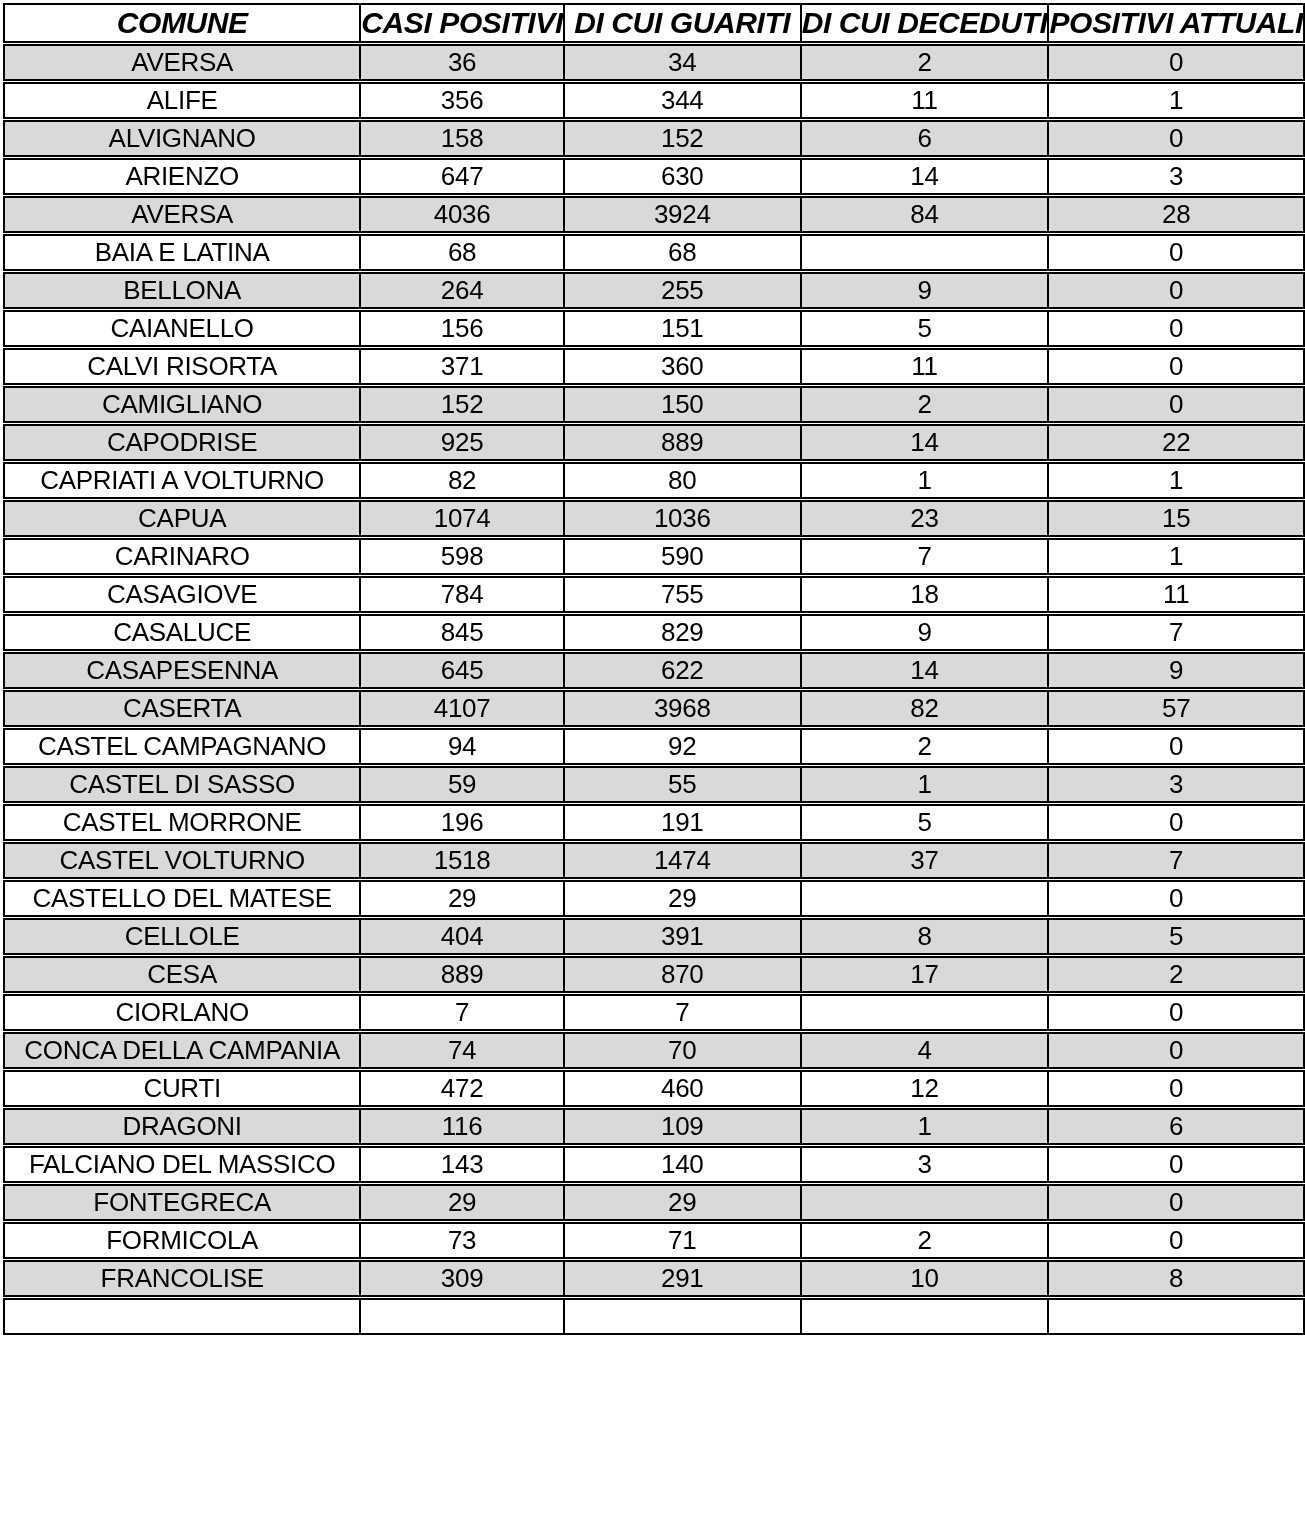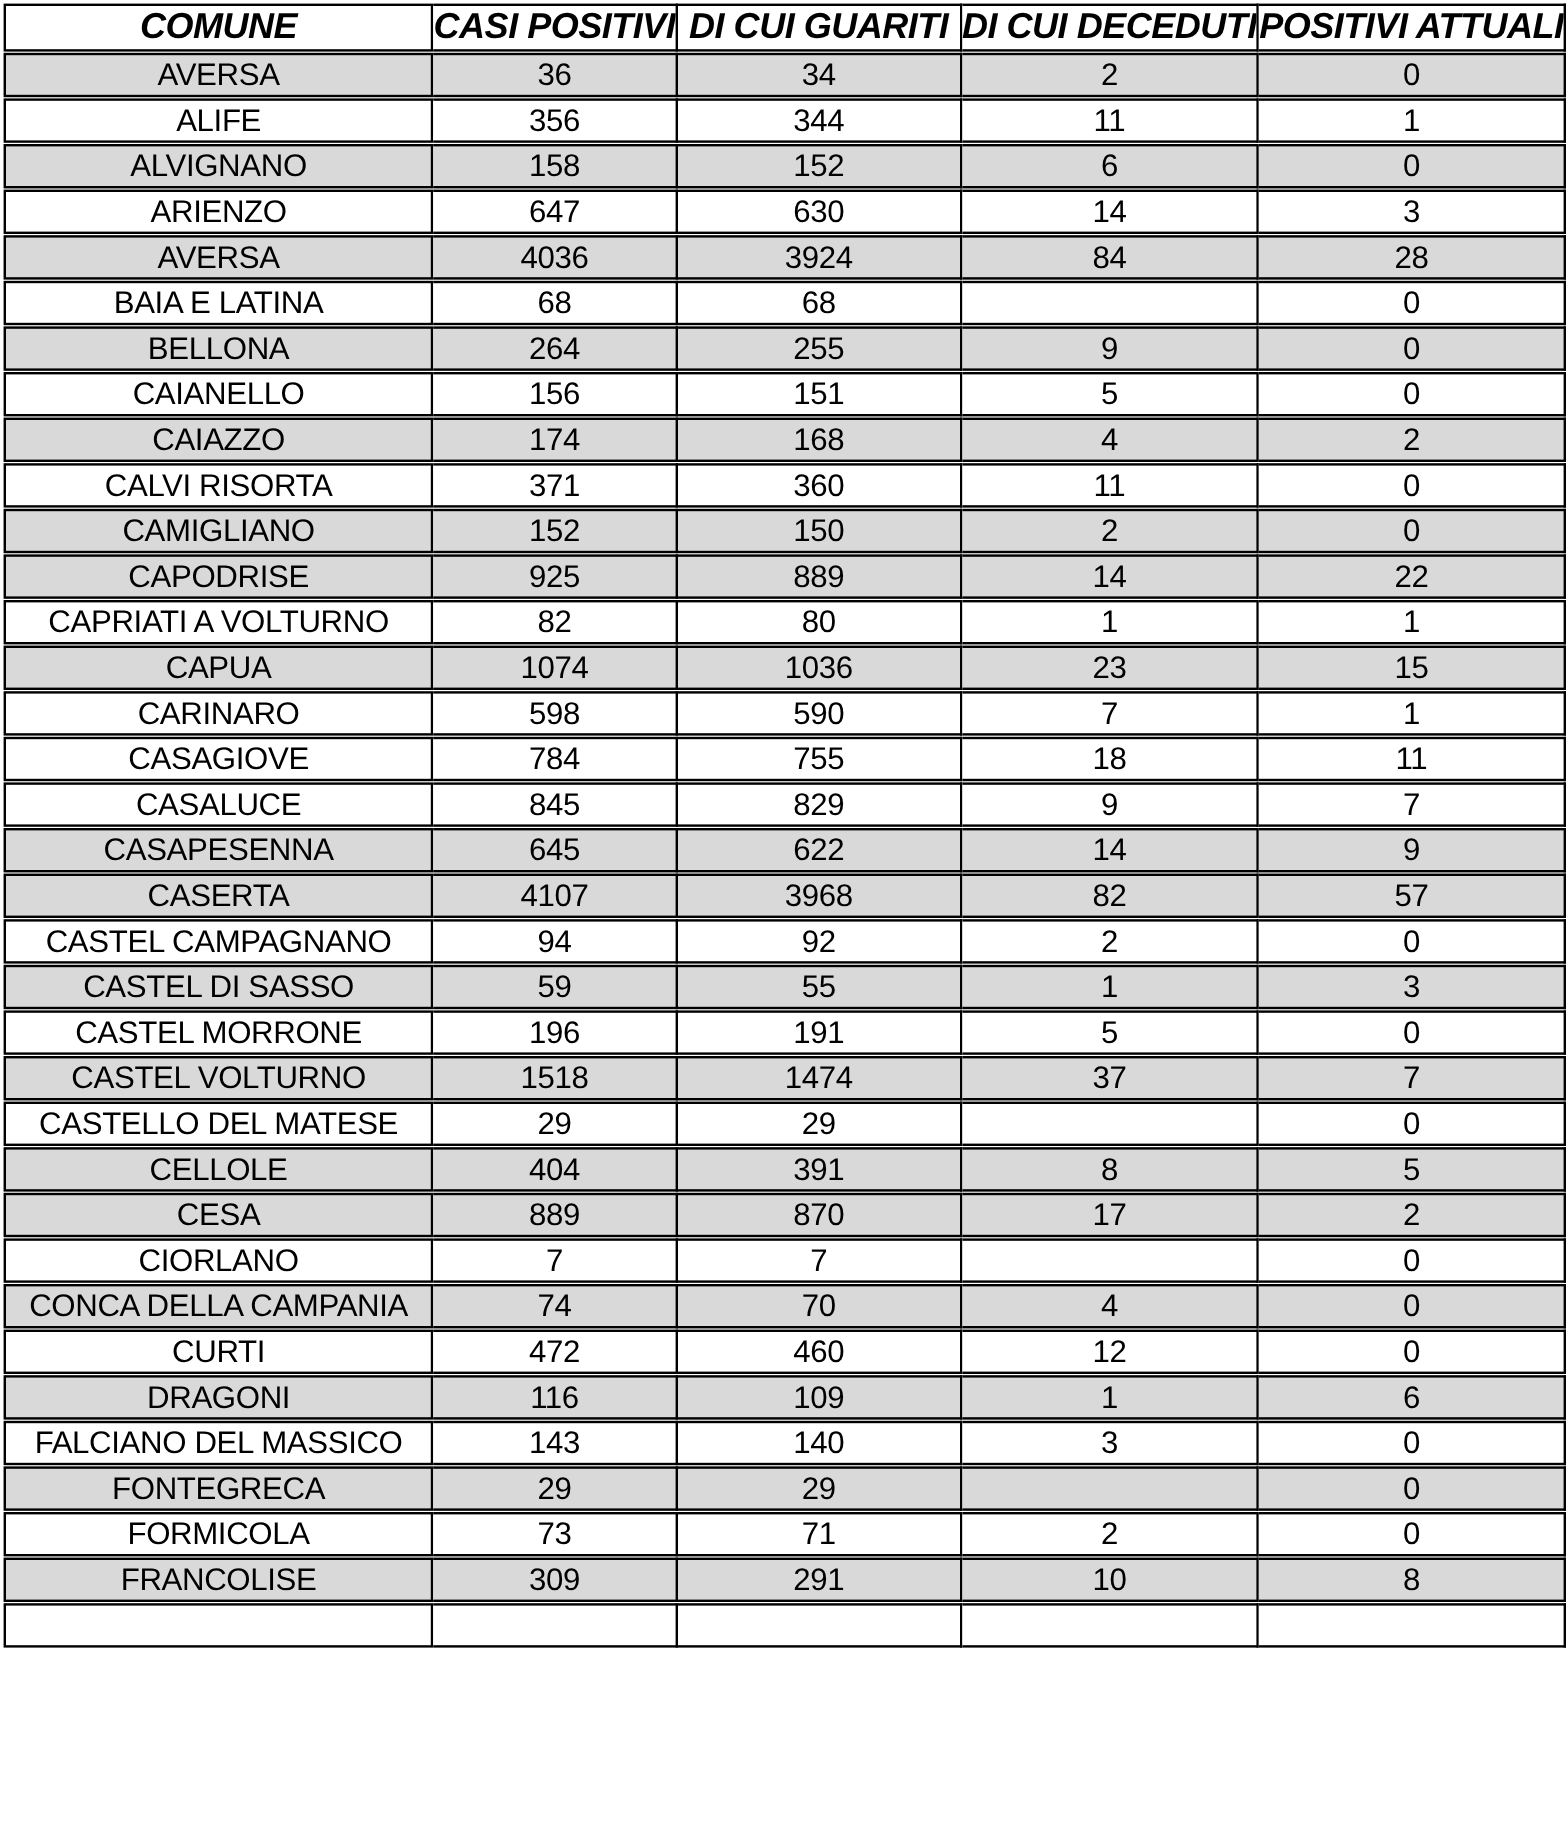--- a/index.html
+++ b/index.html
@@ -123,27 +123,20 @@
     <td>9</td>
     <td>0</td>
   </tr>
       <tr>
     <td>CAIANELLO</td>
     <td>156</td>
     <td>151</td>
     <td>5</td>
     <td>0</td>
   </tr>
-      <tr class="alt">
-    <td>CAIAZZO</td>
-    <td>174</td>
-    <td>168</td>
-    <td>4</td>
-    <td>2</td>
-  </tr>
       <tr>
     <td>CALVI RISORTA</td>
     <td>371</td>
     <td>360</td>
     <td>11</td>
     <td>0</td>
   </tr>
       <tr class="alt">
     <td>CAMIGLIANO</td>
     <td>152</td>

